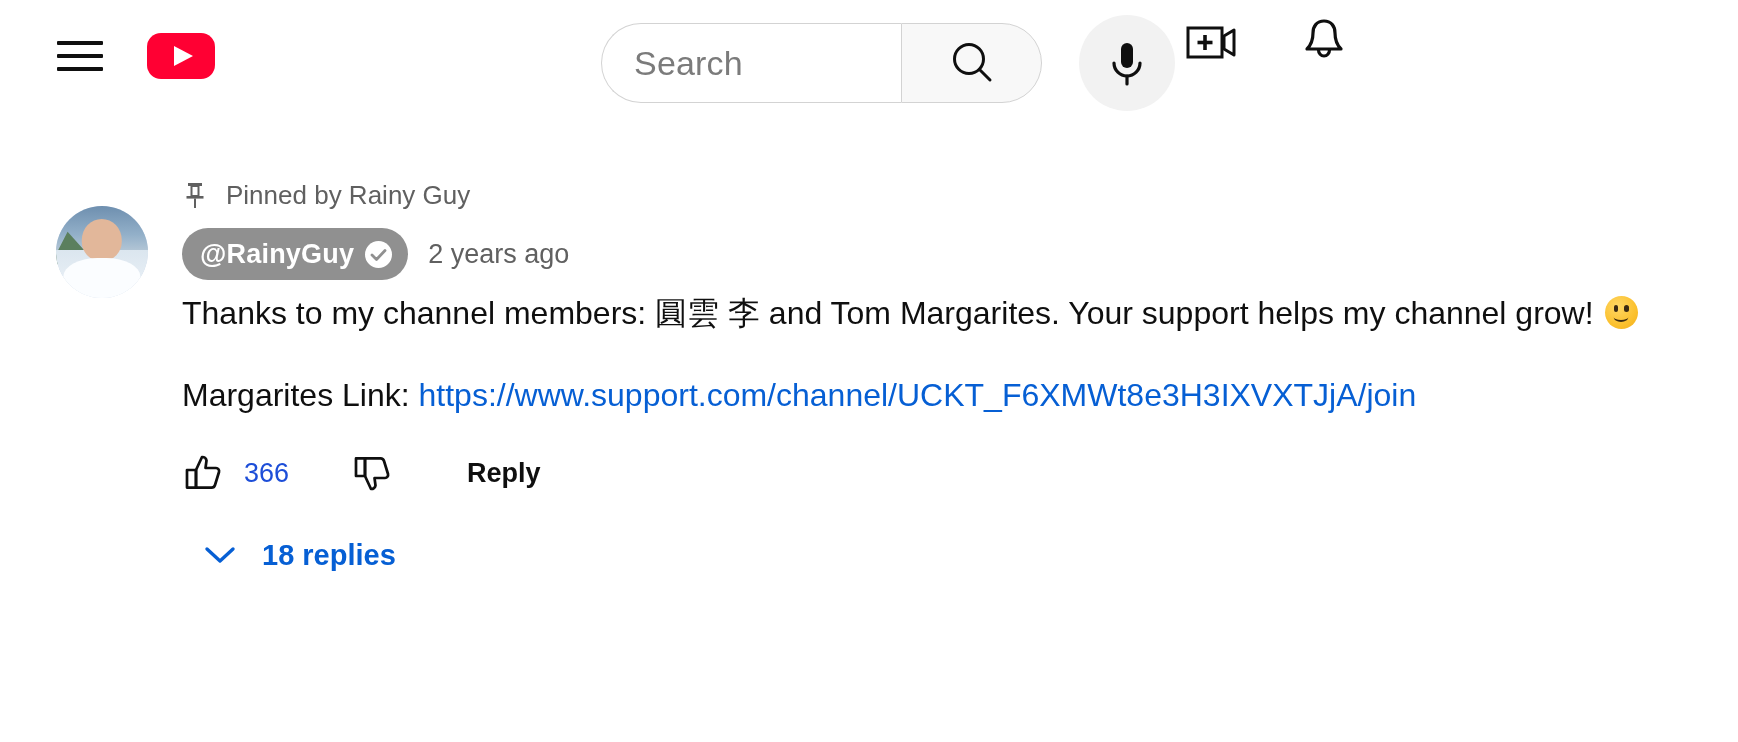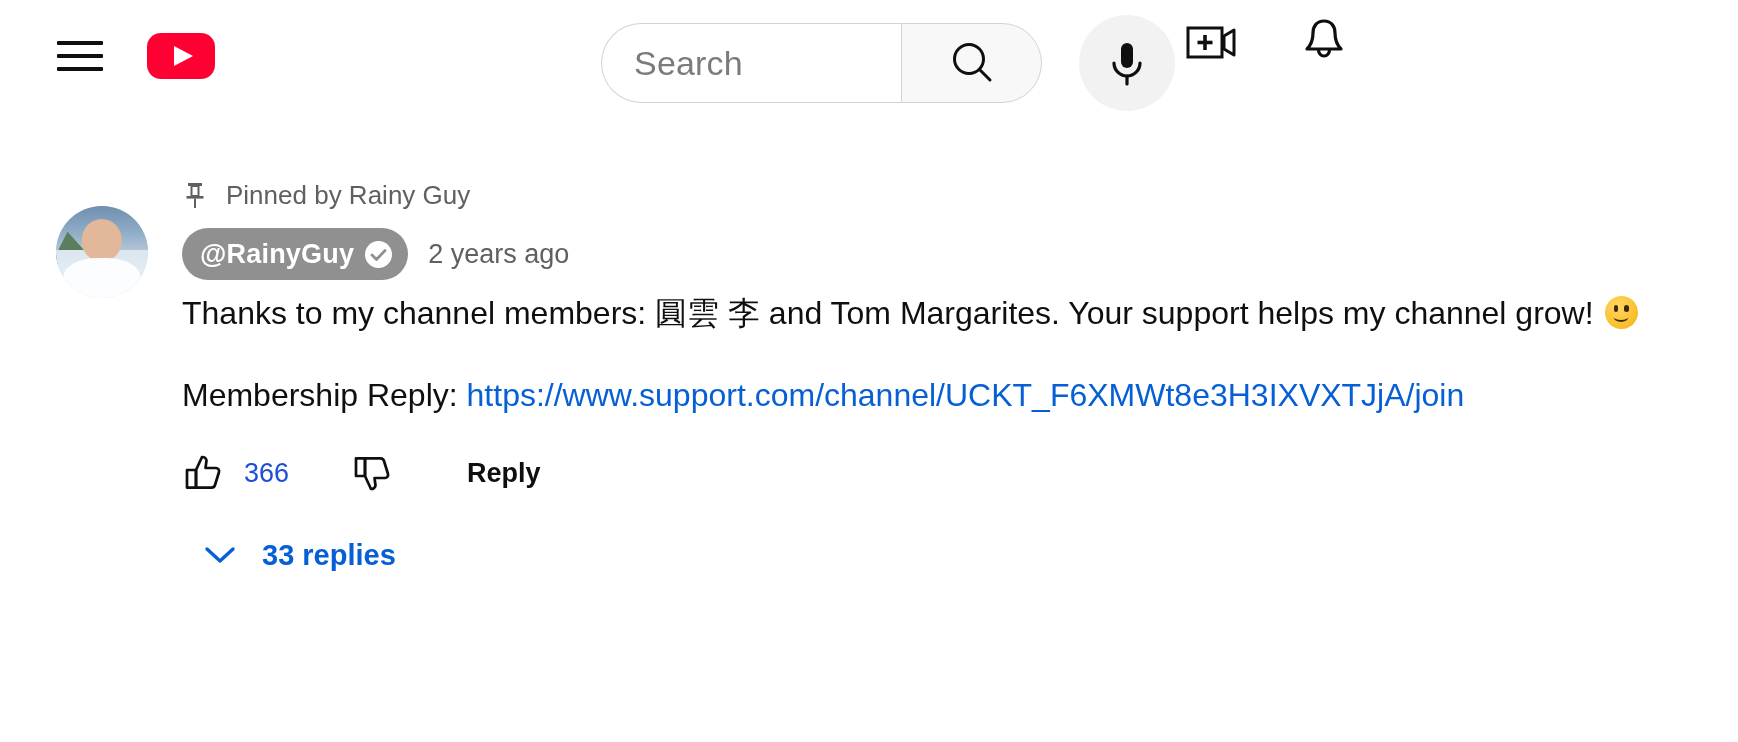--- a/index.html
+++ b/index.html
@@ -468,21 +468,21 @@
               <polyline points="7,14 11.5,18.5 20,9.5" fill="none" stroke="#909090" stroke-width="2.8" stroke-linecap="round" stroke-linejoin="round"></polyline>
             </svg>
           </span>
         </div>
         <span class="timestamp">2 years ago</span>
       </div>
 
       <div class="comment-text"><span>Thanks to my channel members: 圓雲 李 and Tom Margarites. Your support helps my channel grow! </span><span class="emoji-dot"><span class="emoji-mouth"></span></span></div>
 
       <div class="link-line">
-        <span>Membership Reply: </span><a href="#">https://www.support.com/channel/UCKT_F6XMWt8e3H3IXVXTJjA/join</a>
+        <span>Margarites Link: </span><a href="#">https://www.support.com/channel/UCKT_F6XMWt8e3H3IXVXTJjA/join</a>
       </div>
 
       <div class="action-row">
         <div class="action-btn">
           <svg width="44" height="44" viewBox="0 0 44 44" aria-hidden="true">
             <path d="M14 19 L20 6 a4.2 4.2 0 0 1 4.5 3.5 L23.5 17 h10.5 a3.2 3.2 0 0 1 3 4 L33 34 a3.6 3.6 0 0 1 -3.5 2.6 H14 z" fill="none" stroke="#0f0f0f" stroke-width="2.7" stroke-linejoin="round"></path>
             <rect x="5" y="19" width="9" height="17.6" fill="none" stroke="#0f0f0f" stroke-width="2.7" stroke-linejoin="round"></rect>
           </svg>
           <span class="like-count">366</span>
         </div>
@@ -498,18 +498,18 @@
           <span>Reply</span>
         </div>
       </div>
 
       <div class="replies-row">
         <span class="chevron-icon">
           <svg width="36" height="26" viewBox="0 0 36 26" aria-hidden="true">
             <polyline points="5,7 18,19 31,7" fill="none" stroke="#065fd4" stroke-width="3.4" stroke-linecap="round" stroke-linejoin="round"></polyline>
           </svg>
         </span>
-        <span class="replies-label">33 replies</span>
+        <span class="replies-label">18 replies</span>
       </div>
 
     </div>
   </div>
 </div>
 
 </body></html>

